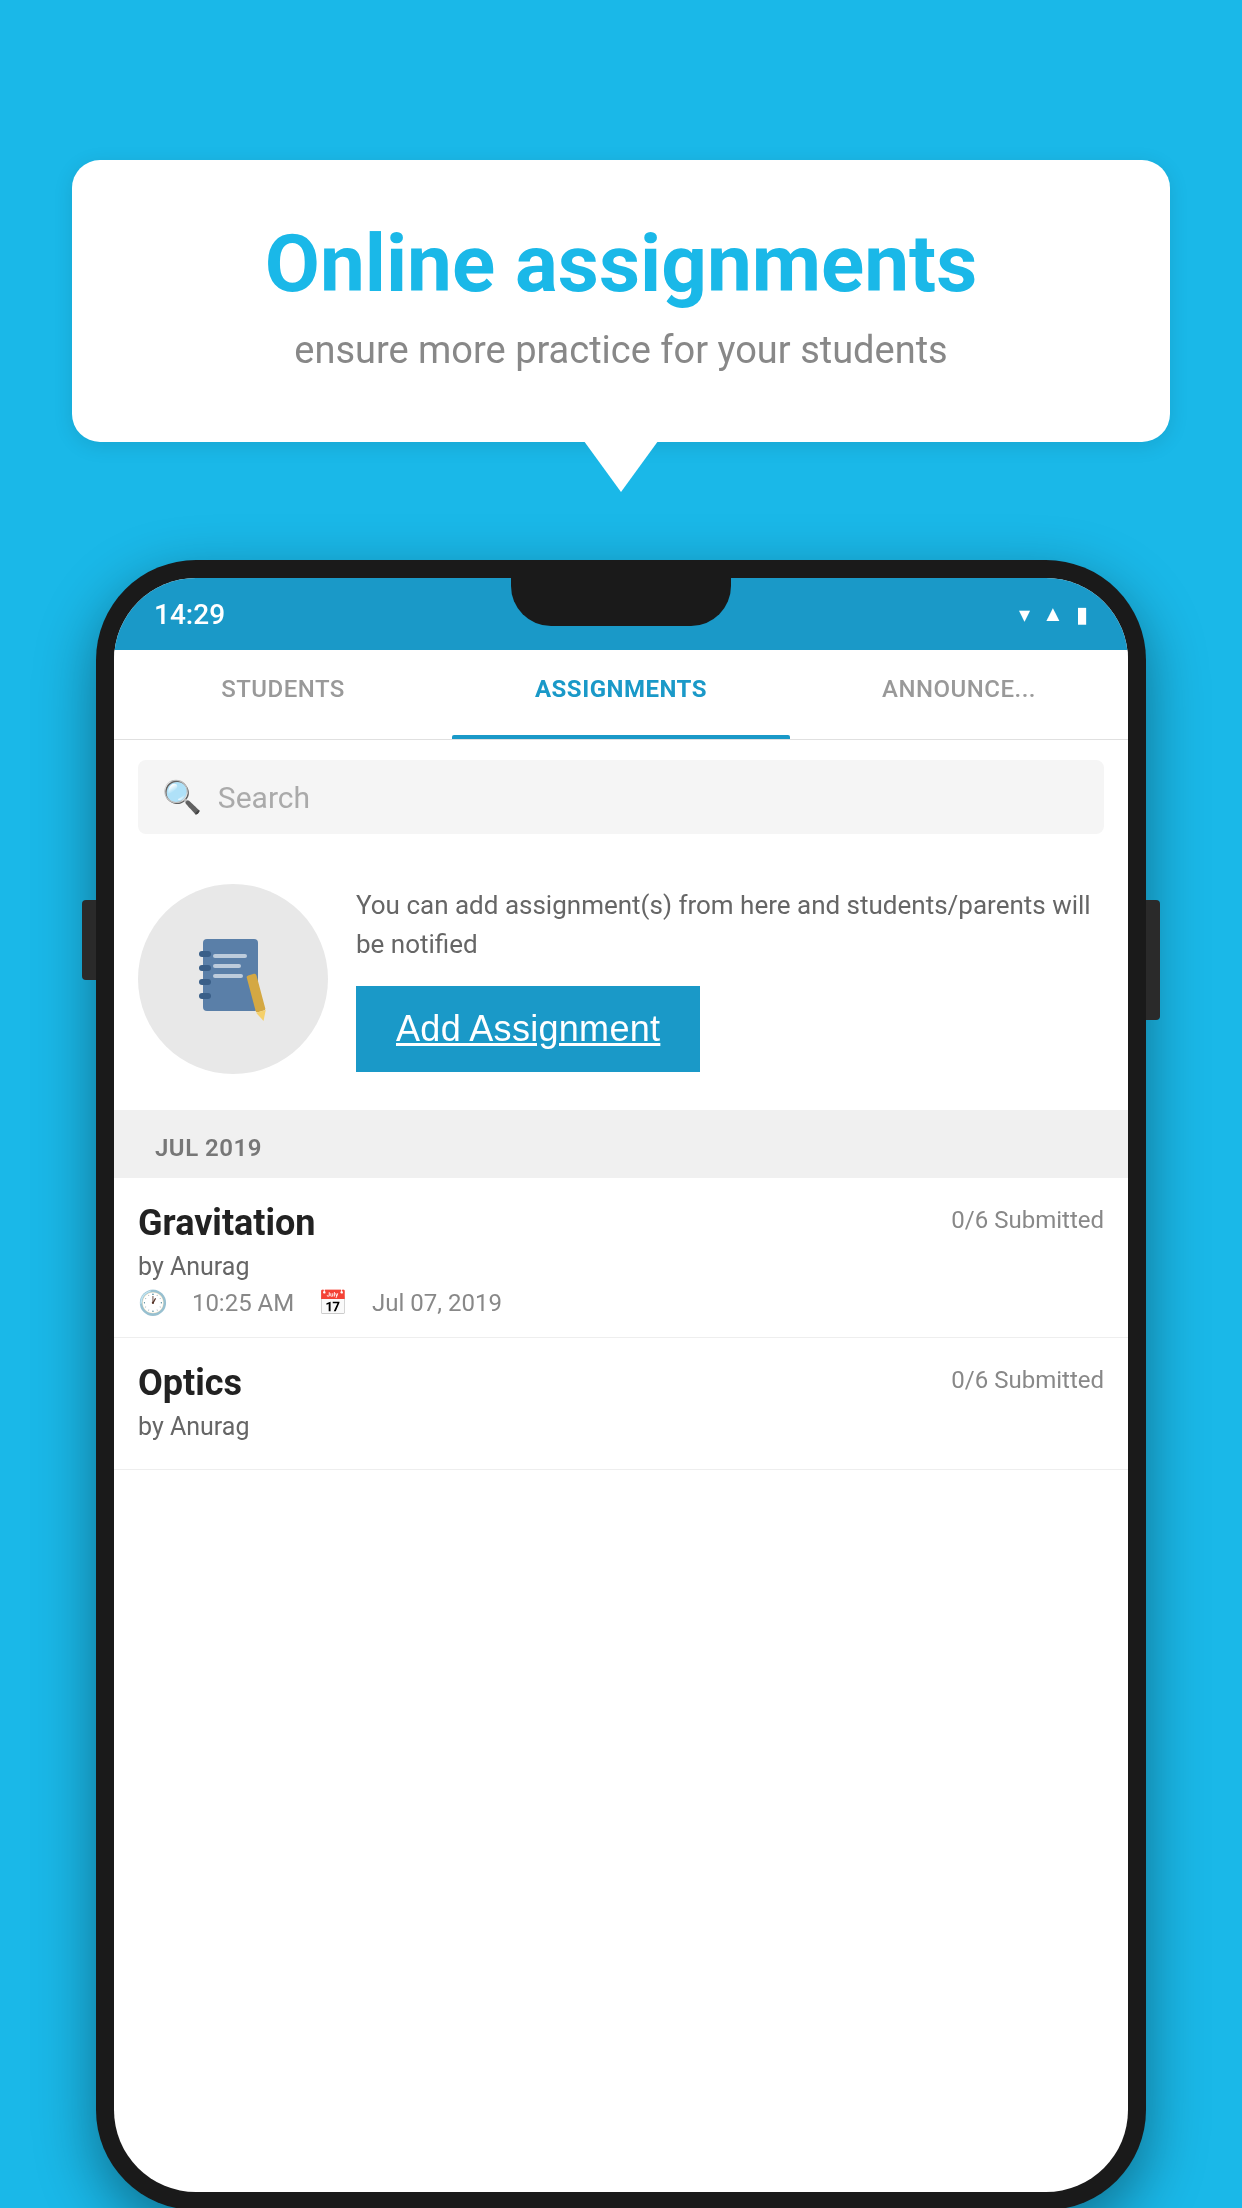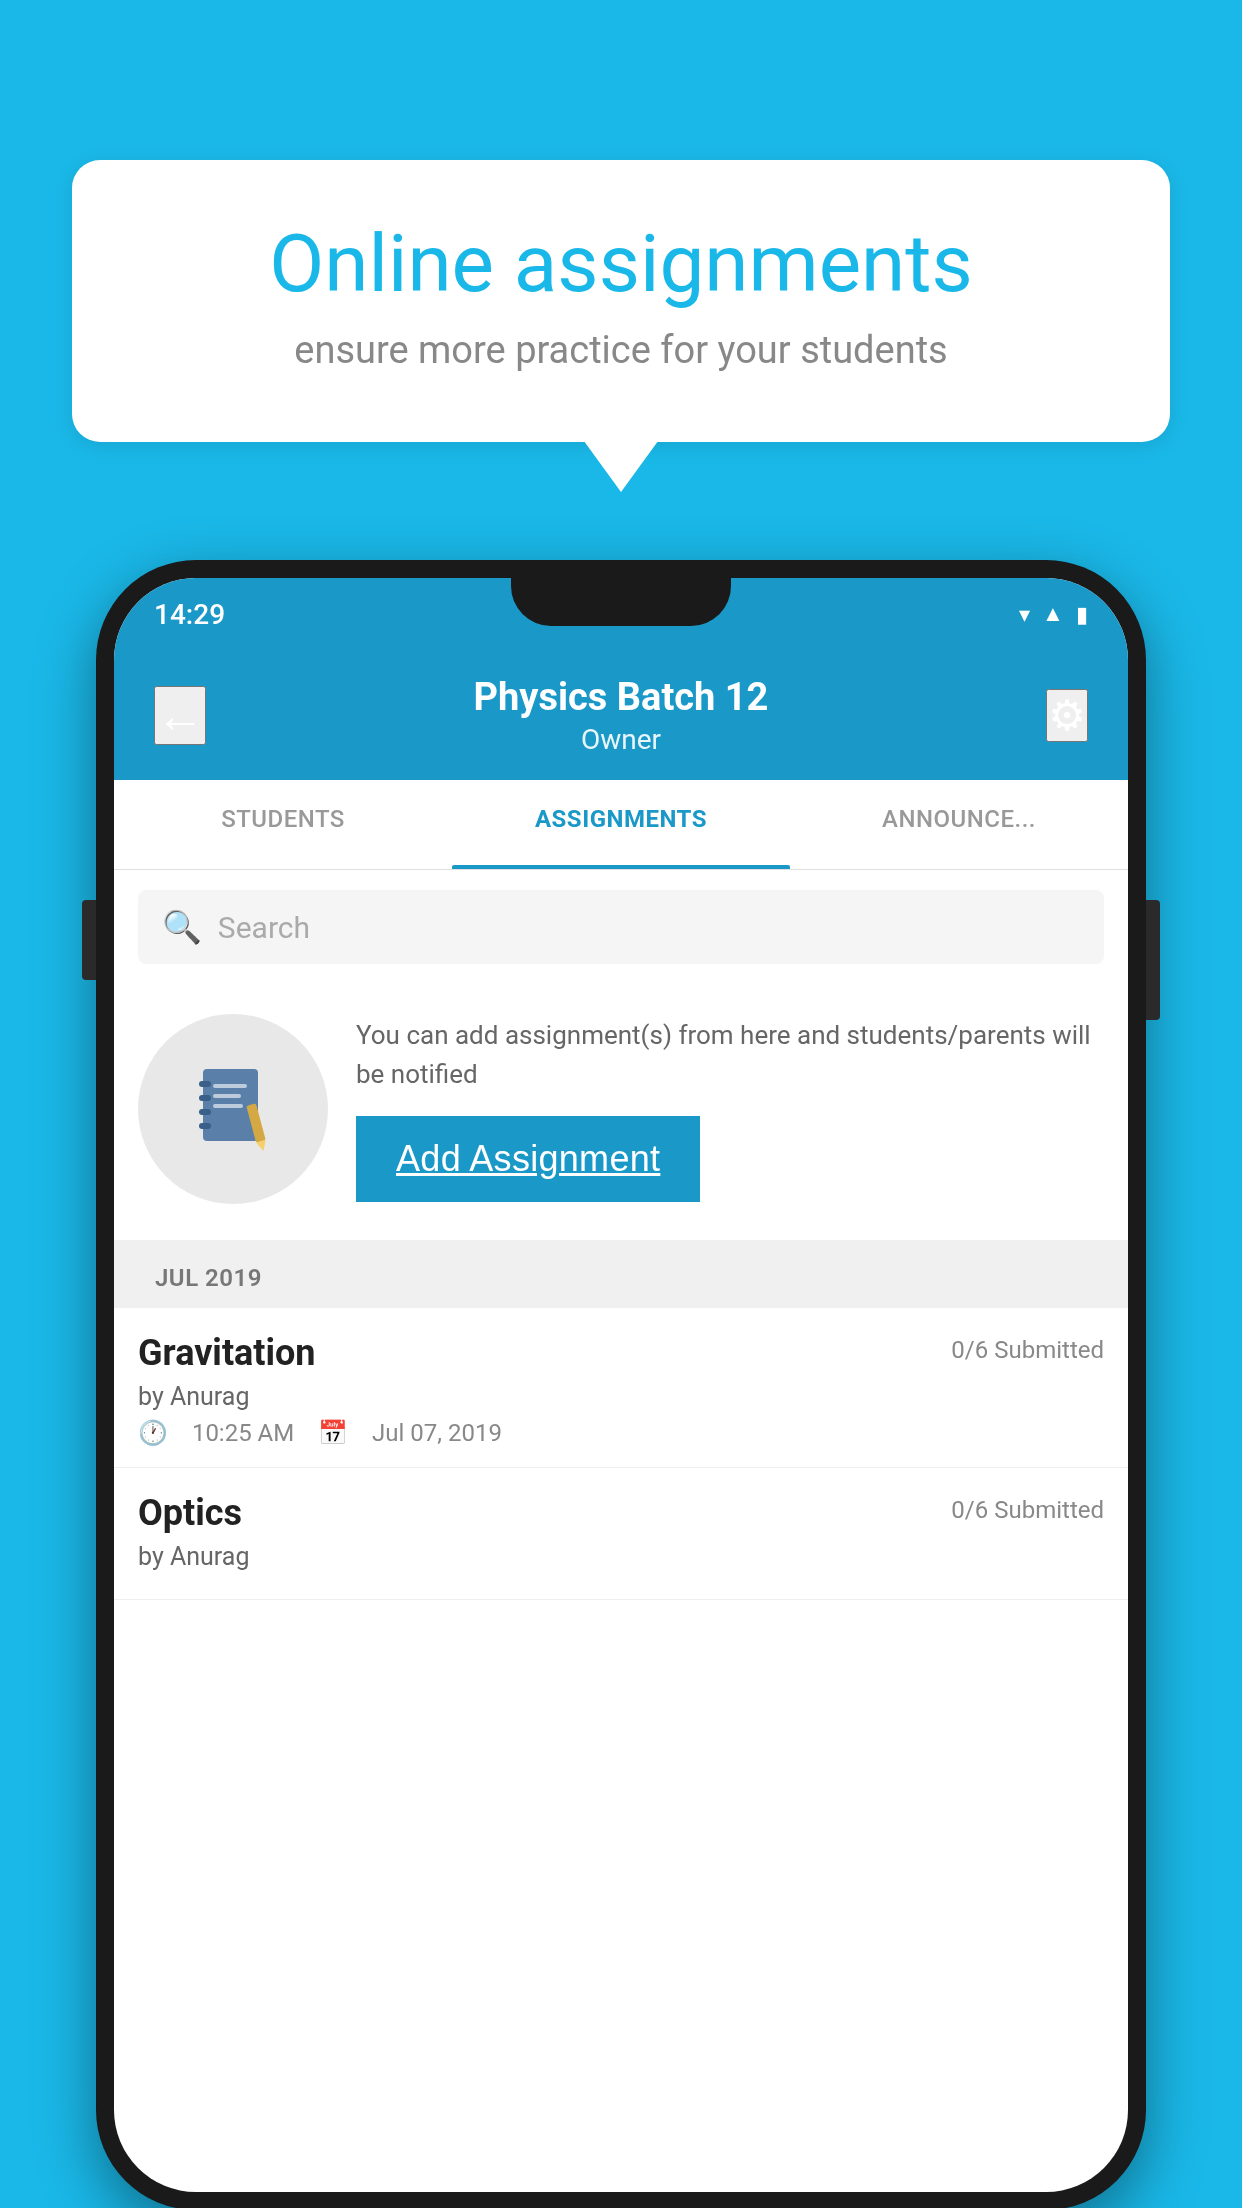--- a/index.html
+++ b/index.html
@@ -39,21 +39,21 @@
       width: 0;
       height: 0;
       border-left: 40px solid transparent;
       border-right: 40px solid transparent;
       border-top: 55px solid white;
     }
 
     .speech-bubble-title {
       color: #1ab8e8;
       font-size: 80px;
-      font-weight: 400;
+      font-weight: 700;
       text-align: center;
       margin-bottom: 20px;
       line-height: 1.1;
     }
 
     .speech-bubble-subtitle {
       color: #888;
       font-size: 38px;
       text-align: center;
       font-weight: 400;
@@ -386,28 +386,20 @@
 
       <div class="status-bar">
         <span class="status-time">14:29</span>
         <div class="status-icons">
           <span class="status-icon">▾</span>
           <span class="status-icon">▲</span>
           <span class="status-icon">▮</span>
         </div>
       </div>
 
-      <div class="app-header">
-        <button class="header-back">←</button>
-        <div class="header-title-block">
-          <div class="header-title">Physics Batch 12</div>
-          <div class="header-subtitle">Owner</div>
-        </div>
-        <button class="header-settings">⚙</button>
-      </div>
 
       <div class="tab-bar">
         <div class="tab-item">STUDENTS</div>
         <div class="tab-item active">ASSIGNMENTS</div>
         <div class="tab-item">ANNOUNCE...</div>
       </div>
 
       <div class="search-container">
         <div class="search-input-wrap">
           <span class="search-icon-inner">🔍</span>

